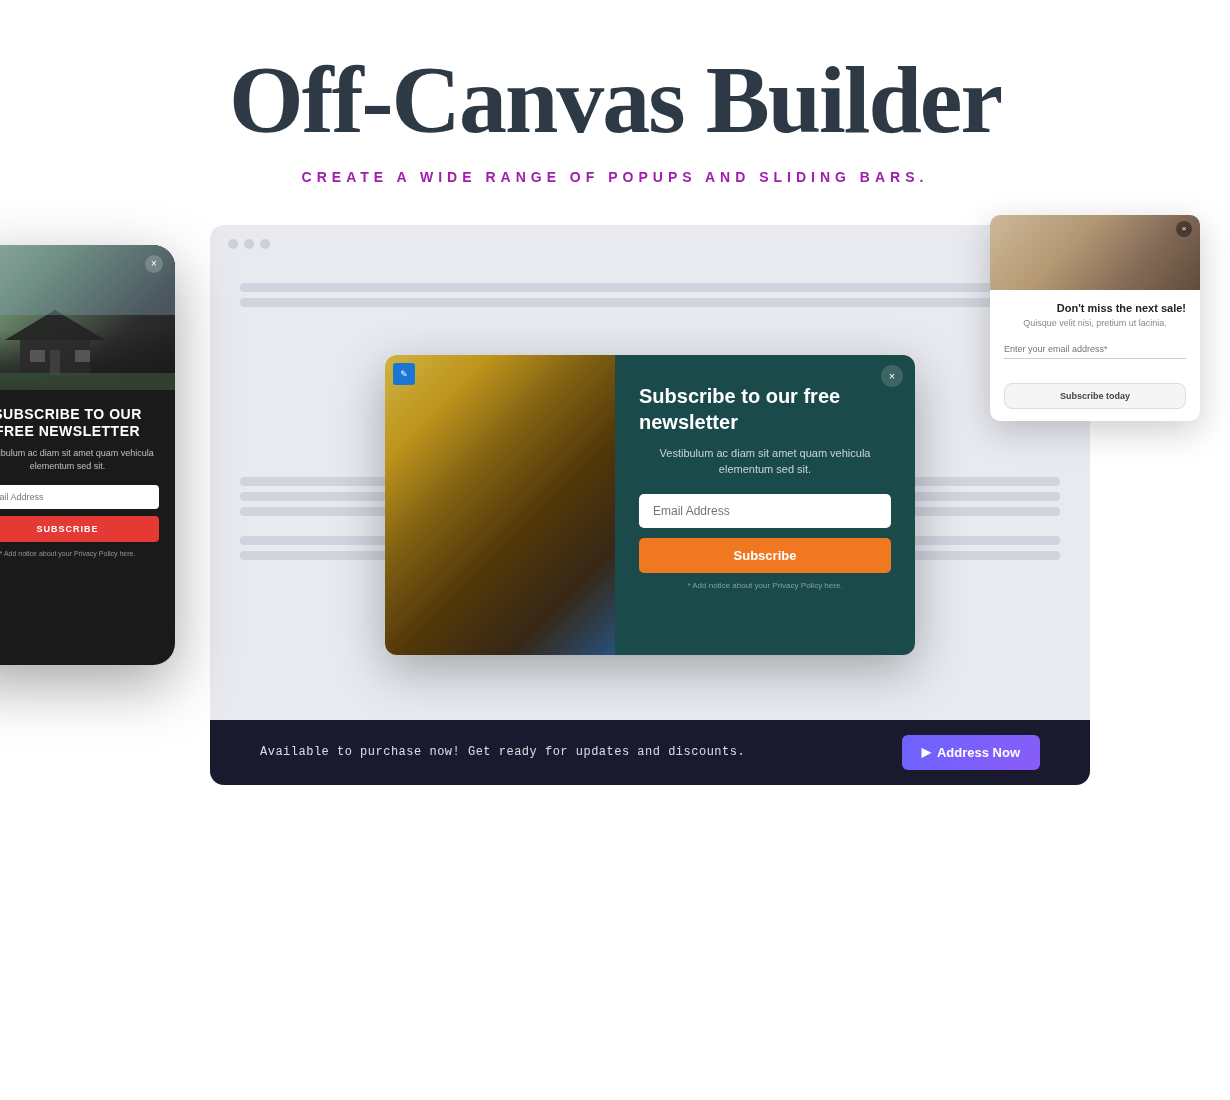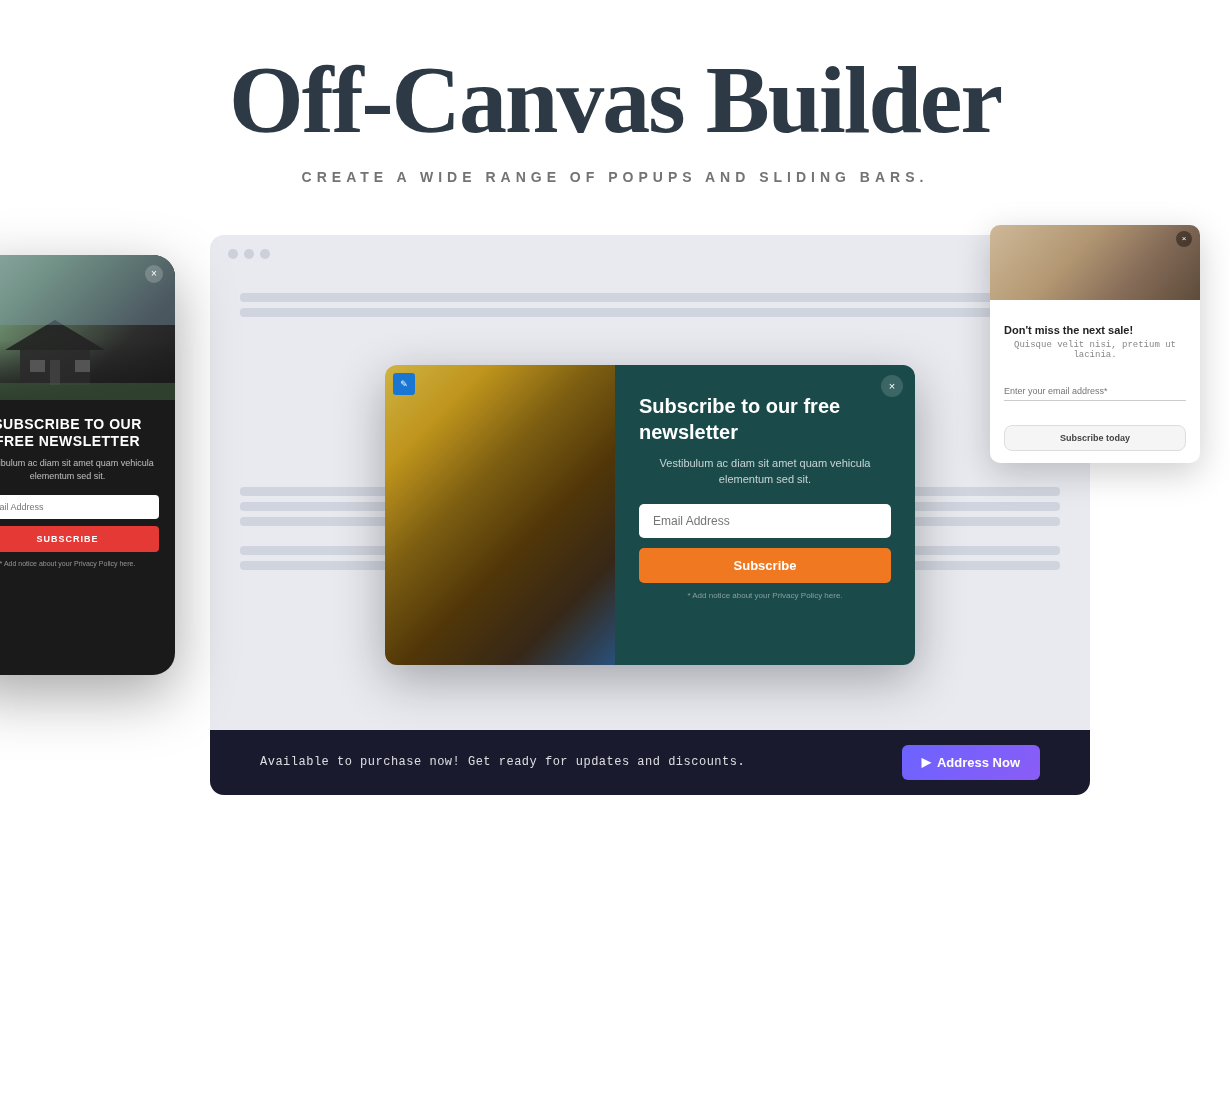--- a/index.html
+++ b/index.html
@@ -28,24 +28,24 @@
       font-family: Georgia, 'Times New Roman', serif;
       line-height: 1.05;
       text-align: center;
       margin-bottom: 18px;
     }
 
     .subtitle {
       font-size: 14px;
       font-weight: 700;
       letter-spacing: 5px;
-      color: #737373;
+      color: #a21caf;
       text-align: center;
       text-transform: uppercase;
-      margin-bottom: 50px;
+      margin-bottom: 40px;
     }
 
     
     .browser-mockup {
       width: 880px;
       height: 560px;
       background: #e8eaf0;
       border-radius: 14px;
       position: relative;
       margin-left: 120px;
@@ -335,30 +335,28 @@
 
     .notif-body {
       padding: 12px 14px;
     }
 
     .notif-title {
       font-size: 11px;
       font-weight: 700;
       color: #222;
       margin-bottom: 4px;
-      text-align: left;
-      margin-top: 12px;
+      text-align: right;
     }
 
     .notif-desc {
       font-size: 9px;
       color: #888;
       text-align: center;
-      margin-bottom: 20px;
-      font-family: Liberation Mono, monospace;
+      margin-bottom: 10px;
     }
 
     .notif-email {
       width: 100%;
       background: transparent;
       border: none;
       border-bottom: 1px solid #ccc;
       padding: 4px 0;
       font-size: 9px;
       color: #999;

